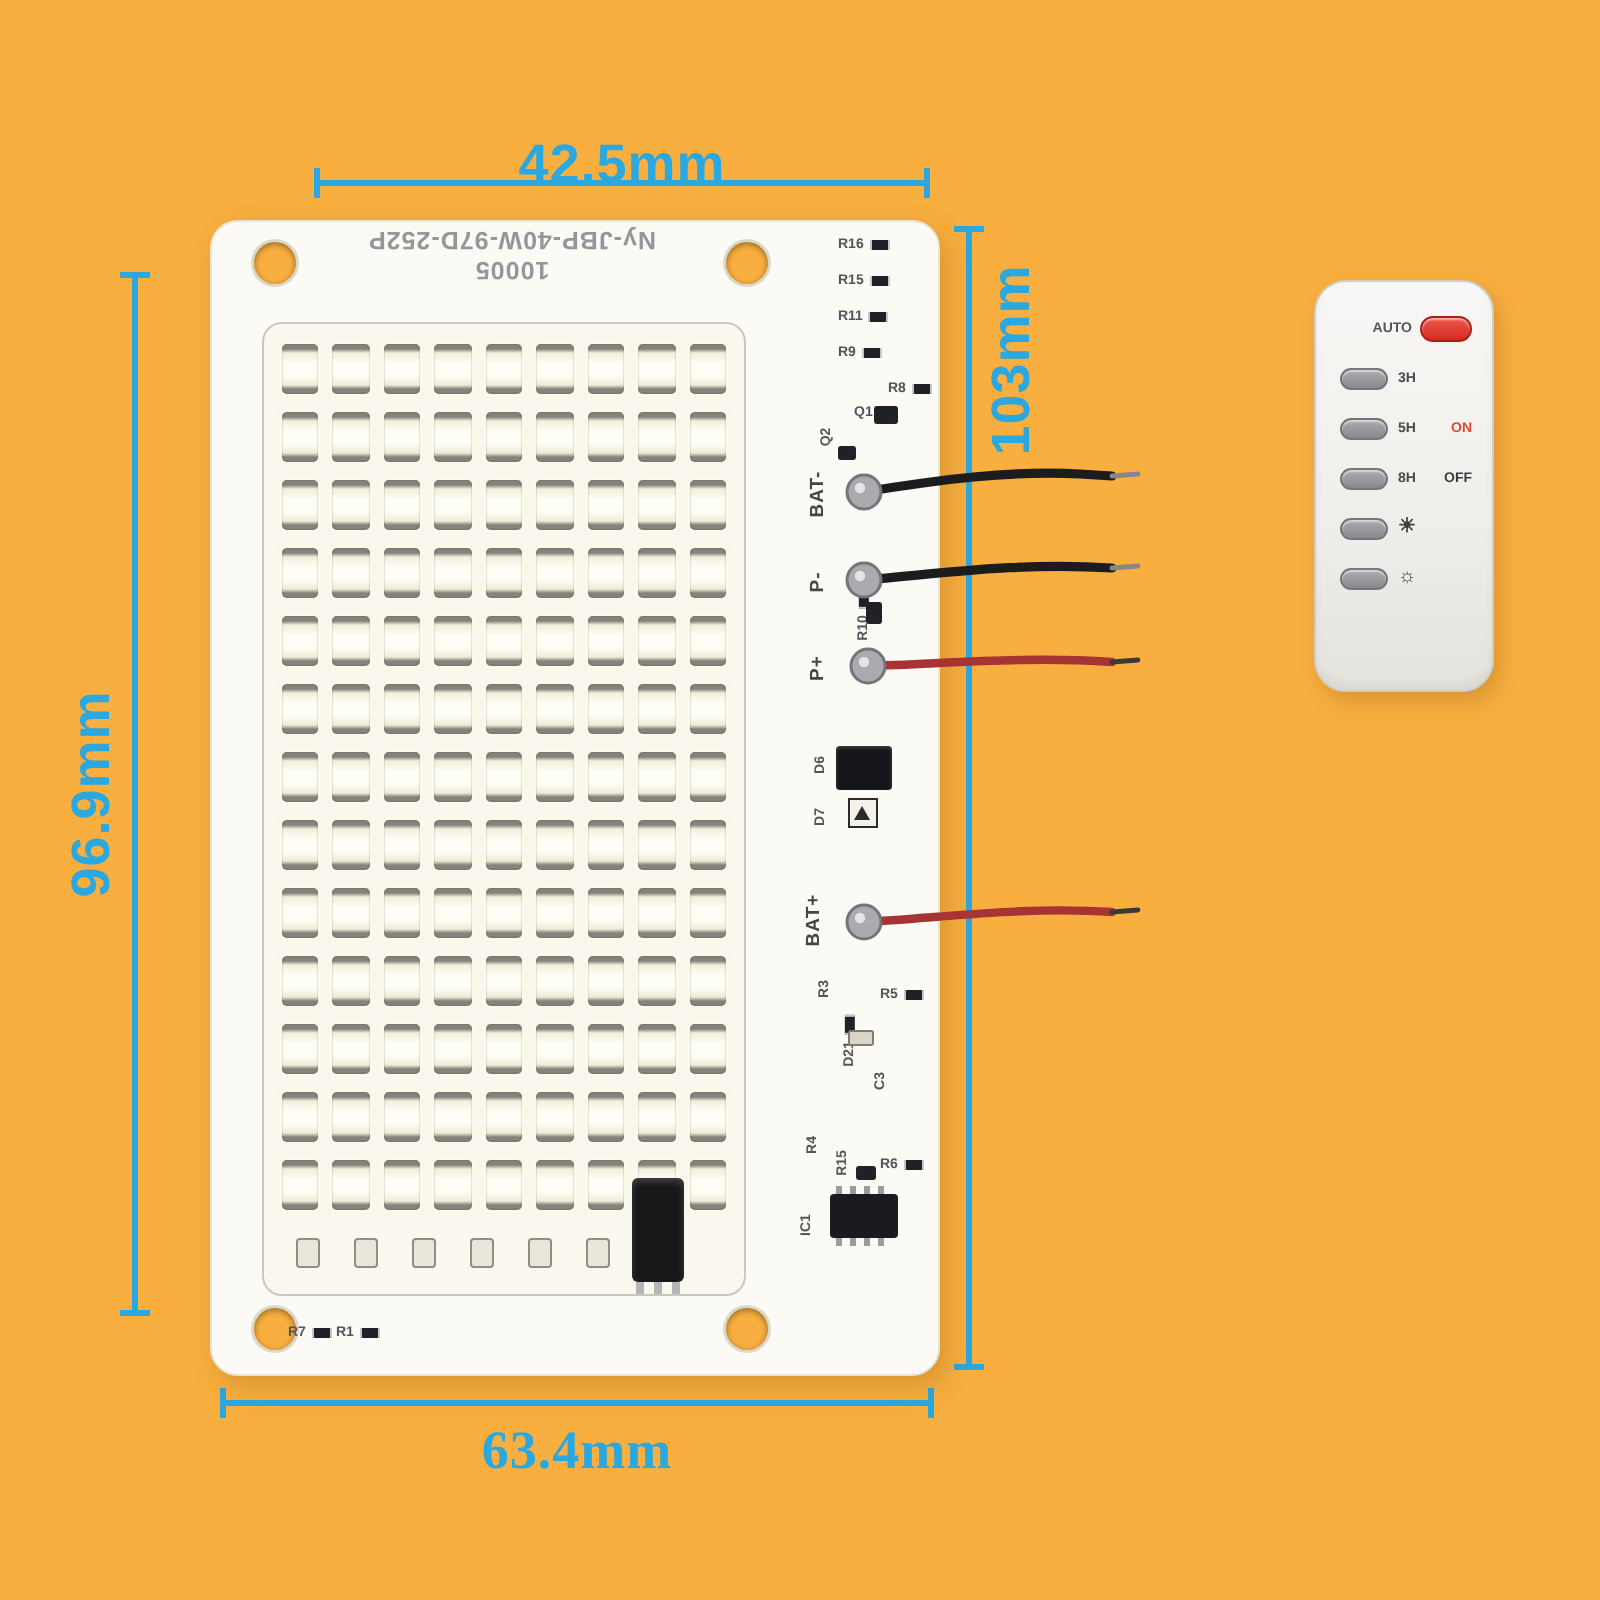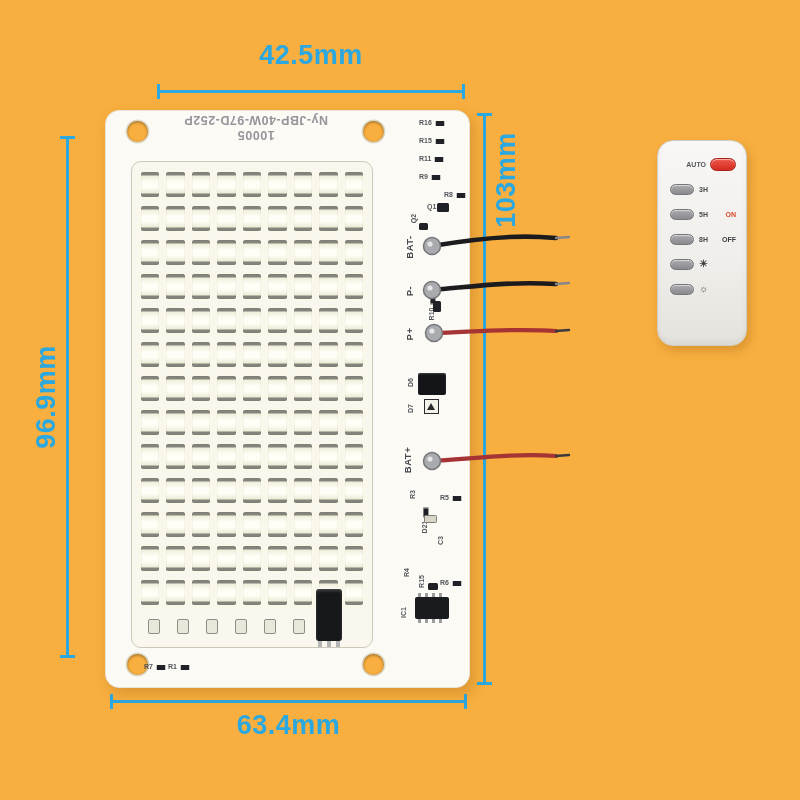--- a/index.html
+++ b/index.html
@@ -92,24 +92,24 @@
   .r-lbl.pre { margin:0 4px 0 0; color:#55565a; }
   .r-lbl.on { color:#e0482c; margin-left:auto; }
   .r-lbl.off { color:#3c3d41; margin-left:auto; }
   .r-lbl.ico { font-size:10px; color:#3f4044; }
 </style>
 </head>
 <body>
 
 <div class="scene">
 
-  <div class="dim-label" style="left:157px; top:40px; width:308px; text-align:center;">42.5mm</div>
+  <div class="dim-label" style="left:157px; top:67px; width:308px; text-align:center;">42.5mm</div>
   <div class="dim-line hline" style="left:157px; top:90px; width:308px;"></div>
 
-  <div class="dim-label" style="left:110px; top:710px; width:357px; text-align:center;">63.4mm</div>
+  <div class="dim-label" style="left:110px; top:710px; width:357px; text-align:center;font-family:Liberation Serif, serif;">63.4mm</div>
   <div class="dim-line hline" style="left:110px; top:700px; width:357px;"></div>
 
   <div class="dim-label centered" style="left:46px; top:397px;">96.9mm</div>
   <div class="dim-line vline" style="left:66px; top:136px; height:522px;"></div>
 
   <div class="dim-label centered" style="left:506px; top:180px;">103mm</div>
   <div class="dim-line vline" style="left:483px; top:113px; height:572px;"></div>
 
   <div class="pcb">
     <div class="hole" style="left:21px; top:10px;"></div>

